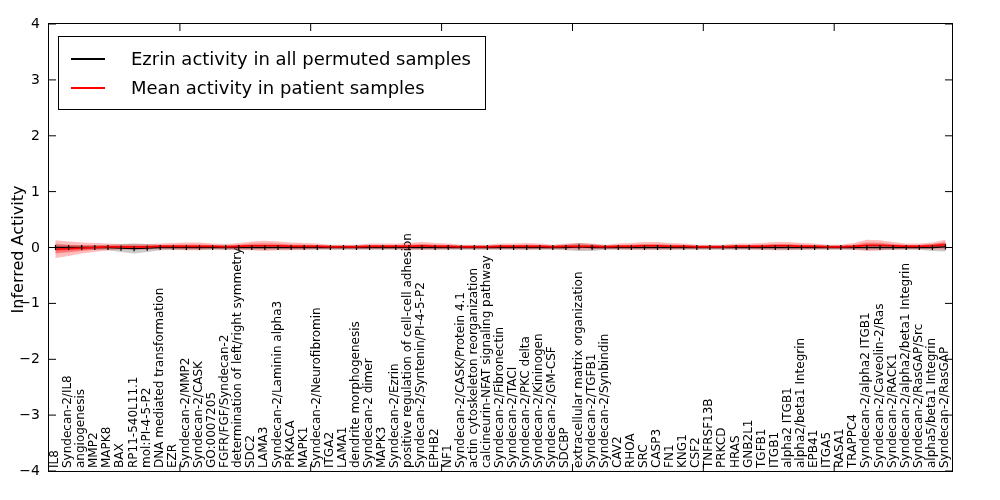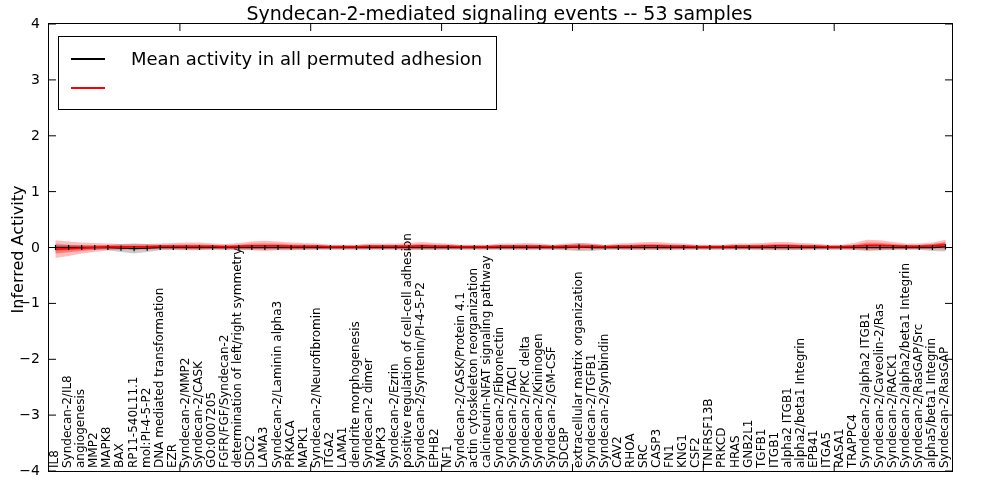--- a/index.html
+++ b/index.html
@@ -20,21 +20,20 @@
   .legend{position:absolute;left:9px;top:12px;background:#ffffff;border:1.5px solid #000;
           padding:7px 14px 7px 12px;z-index:5;}
   .lg-row{display:flex;align-items:center;height:29px;}
   .lg-line{display:inline-block;width:34px;height:0;border-top:2px solid #000;margin-right:26px;flex:none;}
   .lg-txt{font-size:18px;white-space:nowrap;}
 </style>
 </head>
 <body>
 
 <div class="fig">
-  <div class="chart-title">Syndecan-2-mediated signaling events -- 53 samples</div>
 
   <div class="ylabel">Inferred Activity</div>
 
   <div id="yticks">
       <div class="ytick" style="top: 14px;">4</div>
       <div class="ytick" style="top: 69.875px;">3</div>
       <div class="ytick" style="top: 125.75px;">2</div>
       <div class="ytick" style="top: 181.625px;">1</div>
       <div class="ytick" style="top: 237.5px;">0</div>
       <div class="ytick" style="top: 293.375px;">−1</div>
@@ -50,24 +49,25 @@
         <path d="M6.5,220.7 L19.6,221.0 L32.7,221.3 L45.8,221.3 L58.9,221.3 L72.0,221.5 L85.1,221.5 L98.2,221.5 L111.2,221.0 L124.3,220.7 L137.4,220.4 L150.5,220.4 L163.6,221.0 L176.7,221.5 L189.8,220.7 L202.8,219.6 L215.9,219.3 L229.0,219.6 L242.1,220.4 L255.2,220.7 L268.3,221.0 L281.4,221.8 L294.5,221.8 L307.5,221.8 L320.6,221.0 L333.7,221.0 L346.8,221.0 L359.9,220.7 L373.0,219.9 L386.1,220.7 L399.2,221.0 L412.2,221.8 L425.3,221.8 L438.4,221.8 L451.5,221.0 L464.6,221.0 L477.7,220.7 L490.8,221.0 L503.8,221.8 L516.9,221.0 L530.0,220.7 L543.1,221.0 L556.2,221.8 L569.3,221.0 L582.4,220.7 L595.5,219.9 L608.5,219.9 L621.6,220.7 L634.7,221.0 L647.8,221.8 L660.9,221.8 L674.0,221.8 L687.1,221.0 L700.2,221.0 L713.2,220.7 L726.3,219.9 L739.4,219.9 L752.5,220.7 L765.6,221.0 L778.7,221.8 L791.8,221.8 L804.8,220.7 L817.9,218.5 L831.0,218.8 L844.1,219.9 L857.2,221.0 L870.3,221.0 L883.4,220.1 L896.5,218.2 L896.5,223.2 L883.4,223.5 L870.3,223.8 L857.2,223.8 L844.1,223.8 L831.0,223.8 L817.9,224.1 L804.8,224.1 L791.8,224.1 L778.7,224.1 L765.6,223.8 L752.5,224.1 L739.4,223.8 L726.3,223.8 L713.2,224.1 L700.2,223.8 L687.1,223.8 L674.0,224.1 L660.9,224.1 L647.8,224.1 L634.7,223.8 L621.6,224.1 L608.5,223.8 L595.5,223.8 L582.4,224.1 L569.3,223.8 L556.2,224.1 L543.1,223.8 L530.0,224.1 L516.9,223.8 L503.8,224.1 L490.8,223.8 L477.7,224.1 L464.6,223.8 L451.5,223.8 L438.4,224.1 L425.3,224.1 L412.2,224.1 L399.2,223.8 L386.1,224.1 L373.0,223.8 L359.9,224.1 L346.8,223.8 L333.7,223.8 L320.6,223.8 L307.5,224.1 L294.5,224.1 L281.4,224.1 L268.3,223.8 L255.2,224.1 L242.1,224.3 L229.0,224.1 L215.9,224.3 L202.8,224.1 L189.8,224.1 L176.7,224.3 L163.6,223.8 L150.5,224.3 L137.4,224.3 L124.3,224.1 L111.2,223.8 L98.2,224.3 L85.1,224.3 L72.0,224.3 L58.9,224.6 L45.8,225.7 L32.7,226.9 L19.6,228.2 L6.5,229.6 Z" fill="rgba(255,40,40,0.45)" stroke="none"></path>
         <path d="M6.5,223.5 L19.6,223.5 L32.7,223.5 L45.8,223.5 L58.9,223.5 L72.0,224.1 L85.1,224.6 L98.2,224.1 L111.2,223.5 L124.3,223.5 L137.4,223.5 L150.5,223.5 L163.6,223.5 L176.7,223.5 L189.8,223.5 L202.8,223.5 L215.9,223.5 L229.0,223.5 L242.1,223.5 L255.2,223.5 L268.3,223.5 L281.4,223.5 L294.5,223.5 L307.5,223.5 L320.6,223.5 L333.7,223.5 L346.8,223.5 L359.9,223.5 L373.0,223.5 L386.1,223.5 L399.2,223.5 L412.2,223.5 L425.3,223.5 L438.4,223.5 L451.5,223.5 L464.6,223.5 L477.7,223.5 L490.8,223.5 L503.8,223.5 L516.9,223.5 L530.0,222.9 L543.1,223.5 L556.2,223.5 L569.3,223.5 L582.4,223.5 L595.5,223.5 L608.5,223.5 L621.6,223.5 L634.7,223.5 L647.8,223.5 L660.9,223.5 L674.0,223.5 L687.1,223.5 L700.2,223.5 L713.2,223.5 L726.3,223.5 L739.4,223.5 L752.5,223.5 L765.6,223.5 L778.7,223.5 L791.8,223.5 L804.8,223.5 L817.9,223.5 L831.0,223.5 L844.1,223.5 L857.2,223.5 L870.3,223.5 L883.4,223.5 L896.5,222.9 " fill="none" stroke="#000000" stroke-width="1.3"></path>
         <path d="M6.5,225.2 L19.6,224.6 L32.7,224.1 L45.8,223.5 L58.9,222.9 L72.0,222.9 L85.1,222.9 L98.2,222.9 L111.2,222.4 L124.3,222.4 L137.4,222.4 L150.5,222.4 L163.6,222.4 L176.7,222.9 L189.8,222.4 L202.8,221.8 L215.9,221.8 L229.0,221.8 L242.1,222.4 L255.2,222.4 L268.3,222.4 L281.4,222.9 L294.5,222.9 L307.5,222.9 L320.6,222.4 L333.7,222.4 L346.8,222.4 L359.9,222.4 L373.0,221.8 L386.1,222.4 L399.2,222.4 L412.2,222.9 L425.3,222.9 L438.4,222.9 L451.5,222.4 L464.6,222.4 L477.7,222.4 L490.8,222.4 L503.8,222.9 L516.9,222.4 L530.0,222.4 L543.1,222.4 L556.2,222.9 L569.3,222.4 L582.4,222.4 L595.5,221.8 L608.5,221.8 L621.6,222.4 L634.7,222.4 L647.8,222.9 L660.9,222.9 L674.0,222.9 L687.1,222.4 L700.2,222.4 L713.2,222.4 L726.3,221.8 L739.4,221.8 L752.5,222.4 L765.6,222.4 L778.7,222.9 L791.8,222.9 L804.8,222.4 L817.9,221.3 L831.0,221.3 L844.1,221.8 L857.2,222.4 L870.3,222.4 L883.4,221.8 L896.5,220.7 " fill="none" stroke="#ff0000" stroke-width="1.6"></path>
         <path d="M6.5,220.9L6.5,226.1 M19.6,220.9L19.6,226.1 M32.7,220.9L32.7,226.1 M45.8,220.9L45.8,226.1 M58.9,220.9L58.9,226.1 M72.0,221.5L72.0,226.7 M85.1,222.0L85.1,227.2 M98.2,221.5L98.2,226.7 M111.2,220.9L111.2,226.1 M124.3,220.9L124.3,226.1 M137.4,220.9L137.4,226.1 M150.5,220.9L150.5,226.1 M163.6,220.9L163.6,226.1 M176.7,220.9L176.7,226.1 M189.8,220.9L189.8,226.1 M202.8,220.9L202.8,226.1 M215.9,220.9L215.9,226.1 M229.0,220.9L229.0,226.1 M242.1,220.9L242.1,226.1 M255.2,220.9L255.2,226.1 M268.3,220.9L268.3,226.1 M281.4,220.9L281.4,226.1 M294.5,220.9L294.5,226.1 M307.5,220.9L307.5,226.1 M320.6,220.9L320.6,226.1 M333.7,220.9L333.7,226.1 M346.8,220.9L346.8,226.1 M359.9,220.9L359.9,226.1 M373.0,220.9L373.0,226.1 M386.1,220.9L386.1,226.1 M399.2,220.9L399.2,226.1 M412.2,220.9L412.2,226.1 M425.3,220.9L425.3,226.1 M438.4,220.9L438.4,226.1 M451.5,220.9L451.5,226.1 M464.6,220.9L464.6,226.1 M477.7,220.9L477.7,226.1 M490.8,220.9L490.8,226.1 M503.8,220.9L503.8,226.1 M516.9,220.9L516.9,226.1 M530.0,220.3L530.0,225.5 M543.1,220.9L543.1,226.1 M556.2,220.9L556.2,226.1 M569.3,220.9L569.3,226.1 M582.4,220.9L582.4,226.1 M595.5,220.9L595.5,226.1 M608.5,220.9L608.5,226.1 M621.6,220.9L621.6,226.1 M634.7,220.9L634.7,226.1 M647.8,220.9L647.8,226.1 M660.9,220.9L660.9,226.1 M674.0,220.9L674.0,226.1 M687.1,220.9L687.1,226.1 M700.2,220.9L700.2,226.1 M713.2,220.9L713.2,226.1 M726.3,220.9L726.3,226.1 M739.4,220.9L739.4,226.1 M752.5,220.9L752.5,226.1 M765.6,220.9L765.6,226.1 M778.7,220.9L778.7,226.1 M791.8,220.9L791.8,226.1 M804.8,220.9L804.8,226.1 M817.9,220.9L817.9,226.1 M831.0,220.9L831.0,226.1 M844.1,220.9L844.1,226.1 M857.2,220.9L857.2,226.1 M870.3,220.9L870.3,226.1 M883.4,220.9L883.4,226.1 M896.5,220.3L896.5,225.5 " stroke="#000000" stroke-width="1.2" fill="none"></path>
         <path d="M0,0.0L7,0.0 M903,0.0L896,0.0 M0,55.9L7,55.9 M903,55.9L896,55.9 M0,111.8L7,111.8 M903,111.8L896,111.8 M0,167.6L7,167.6 M903,167.6L896,167.6 M0,223.5L7,223.5 M903,223.5L896,223.5 M0,279.4L7,279.4 M903,279.4L896,279.4 M0,335.3L7,335.3 M903,335.3L896,335.3 M0,391.1L7,391.1 M903,391.1L896,391.1 M0,447.0L7,447.0 M903,447.0L896,447.0 M130.9,0L130.9,7 M130.9,447L130.9,440 M261.7,0L261.7,7 M261.7,447L261.7,440 M392.6,0L392.6,7 M392.6,447L392.6,440 M523.5,0L523.5,7 M523.5,447L523.5,440 M654.3,0L654.3,7 M654.3,447L654.3,440 M785.2,0L785.2,7 M785.2,447L785.2,440 " stroke="#000000" stroke-width="1" fill="none"></path>
       </svg>
 
     <div class="legend">
       <div class="lg-row">
         <span class="lg-line" id="lg-line-0" style="border-top-color: rgb(0, 0, 0);"></span>
-        <span class="lg-txt">Mean activity in all permuted adhesion</span>
+        <span class="lg-txt">Ezrin activity in all permuted samples</span>
       </div>
       <div class="lg-row">
         <span class="lg-line" id="lg-line-1" style="border-top-color: rgb(255, 0, 0);"></span>
+        <span class="lg-txt">Mean activity in patient samples</span>
       </div>
     </div>
   </div>
 
   <div id="xlabels">
       <span class="xlab" style="left: 60.0435px;">IL8</span>
       <span class="xlab" style="left: 73.1304px;">Syndecan-2/IL8</span>
       <span class="xlab" style="left: 86.2174px;">angiogenesis</span>
       <span class="xlab" style="left: 99.3043px;">MMP2</span>
       <span class="xlab" style="left: 112.391px;">MAPK8</span>

